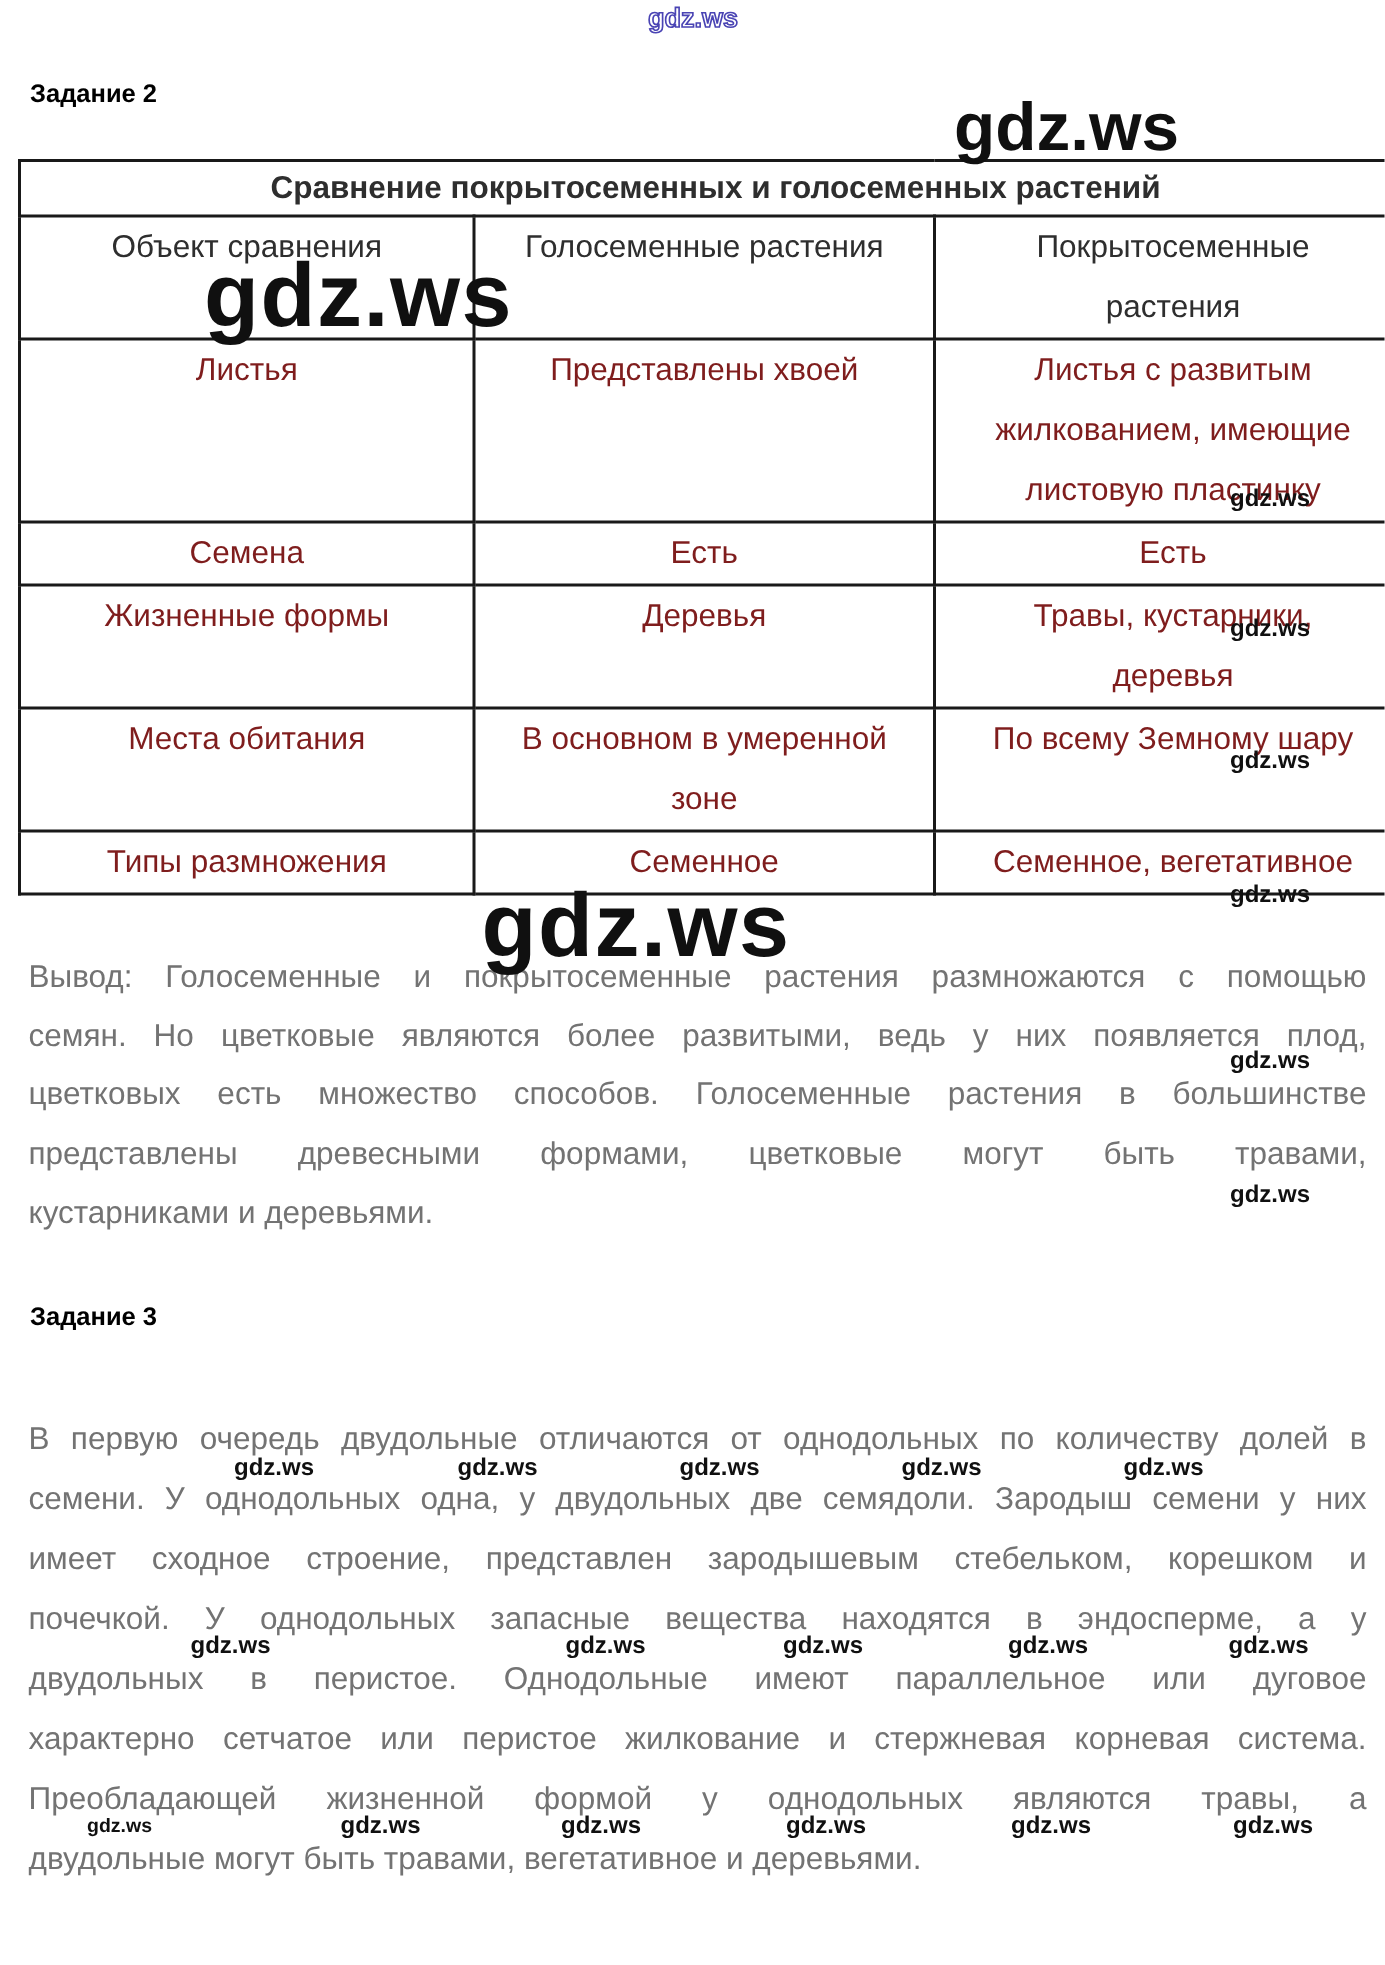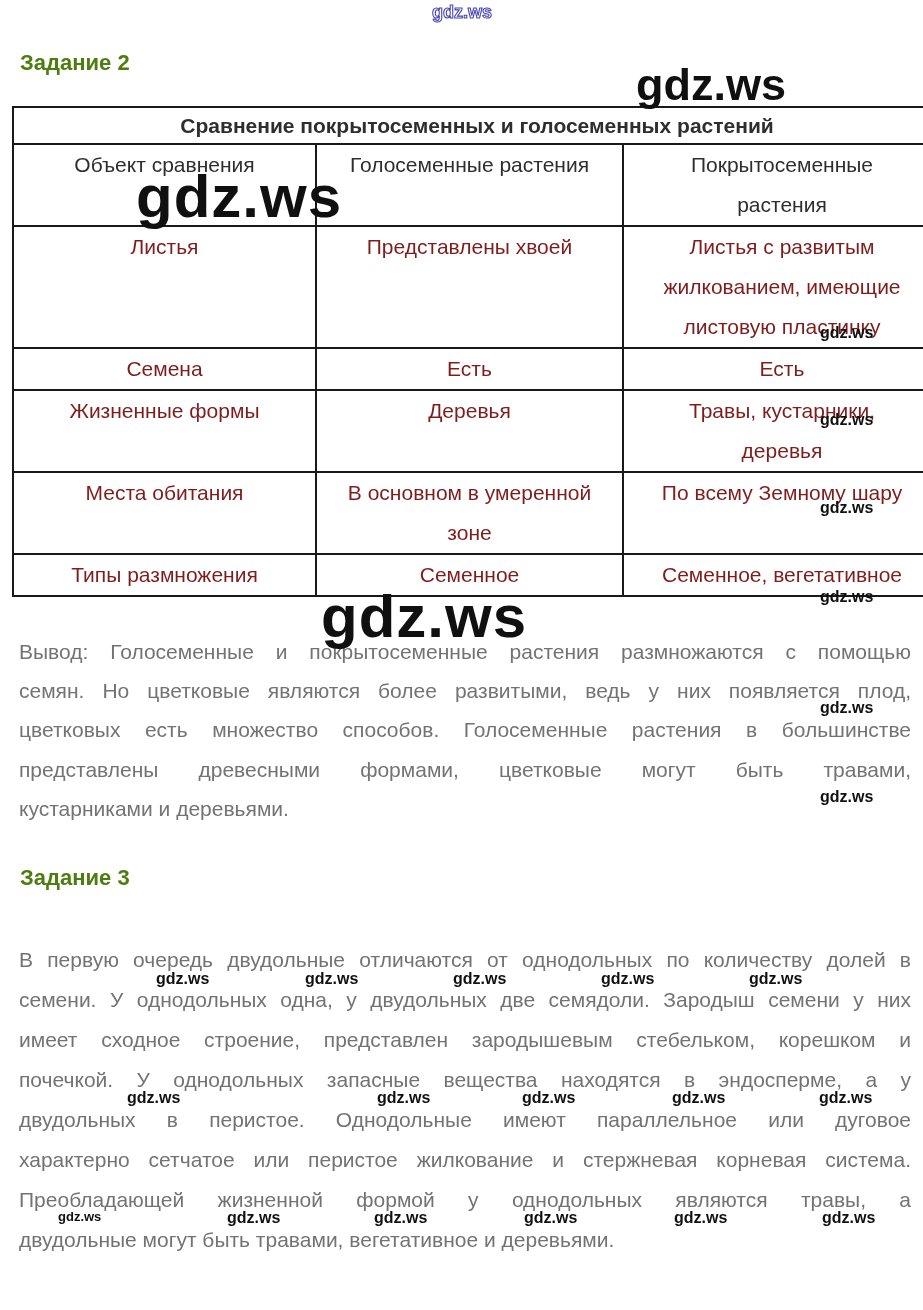--- a/index.html
+++ b/index.html
@@ -9,23 +9,23 @@
     overflow: hidden;
     background: #ffffff;
     font-family: "Liberation Sans", sans-serif;
   }
 
   
   .heading {
     position: absolute;
     left: 20px;
     font-weight: bold;
-    font-size: 22px;
+    font-size: 17px;
     line-height: 26px;
-    color: #4d7c0f;
+    color: #000000;
     white-space: nowrap;
   }
 
   
   table.cmp {
     position: absolute;
     left: 12px; top: 106px;
     width: 928px;
     border-collapse: collapse;
     table-layout: fixed;

